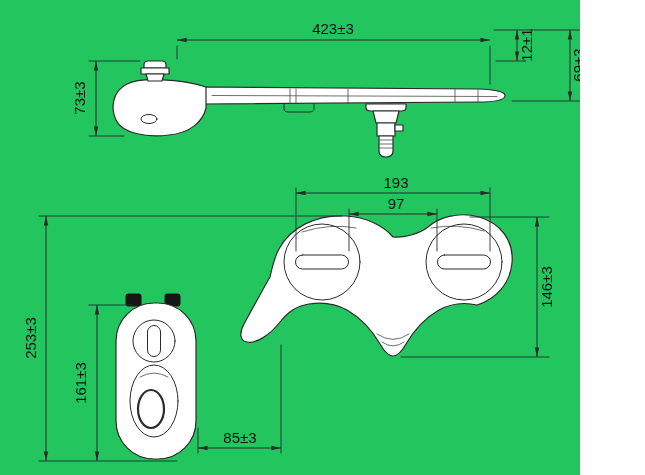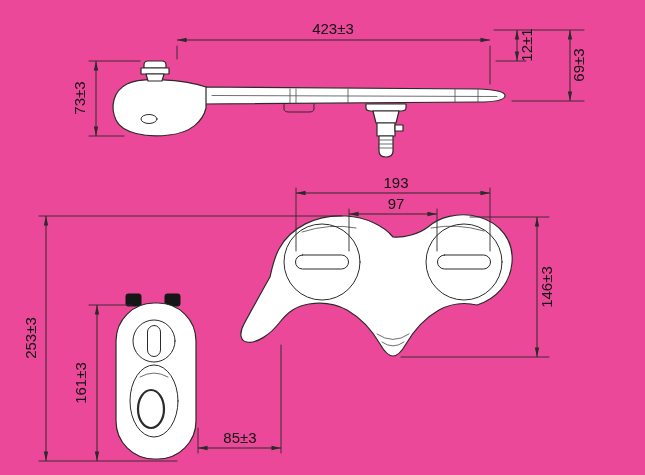--- a/index.html
+++ b/index.html
@@ -1,16 +1,16 @@
 <!DOCTYPE html>
 <html><head>
 <meta charset="utf-8">
 <style>
   html,body{margin:0;padding:0;background:#ffffff;}
-  .sheet{position:relative;width:645px;height:475px;background:#ec4899;overflow:hidden;
+  .sheet{position:relative;width:580px;height:475px;background:#22c55e;overflow:hidden;
          font-family:"Liberation Sans",sans-serif;}
   svg{display:block;}
   .outline{fill:#ffffff;stroke:#2b2b2b;stroke-width:1.2;stroke-linejoin:round;stroke-linecap:round;}
   .solid{fill:#161616;stroke:#161616;}
   .detail{fill:none;stroke:#2b2b2b;stroke-width:1;stroke-linecap:round;}
   .thin{fill:none;stroke:#4a4a4a;stroke-width:.8;stroke-linecap:round;}
   .ext{fill:none;stroke:#2b2b2b;stroke-width:.9;stroke-linecap:round;}
   .dim{fill:none;stroke:#2b2b2b;stroke-width:1;}
   .dimtext{font-family:"Liberation Sans",sans-serif;font-size:15px;fill:#111111;text-anchor:middle;}
   .thick{fill:none;stroke:#2b2b2b;stroke-width:2.2;}

